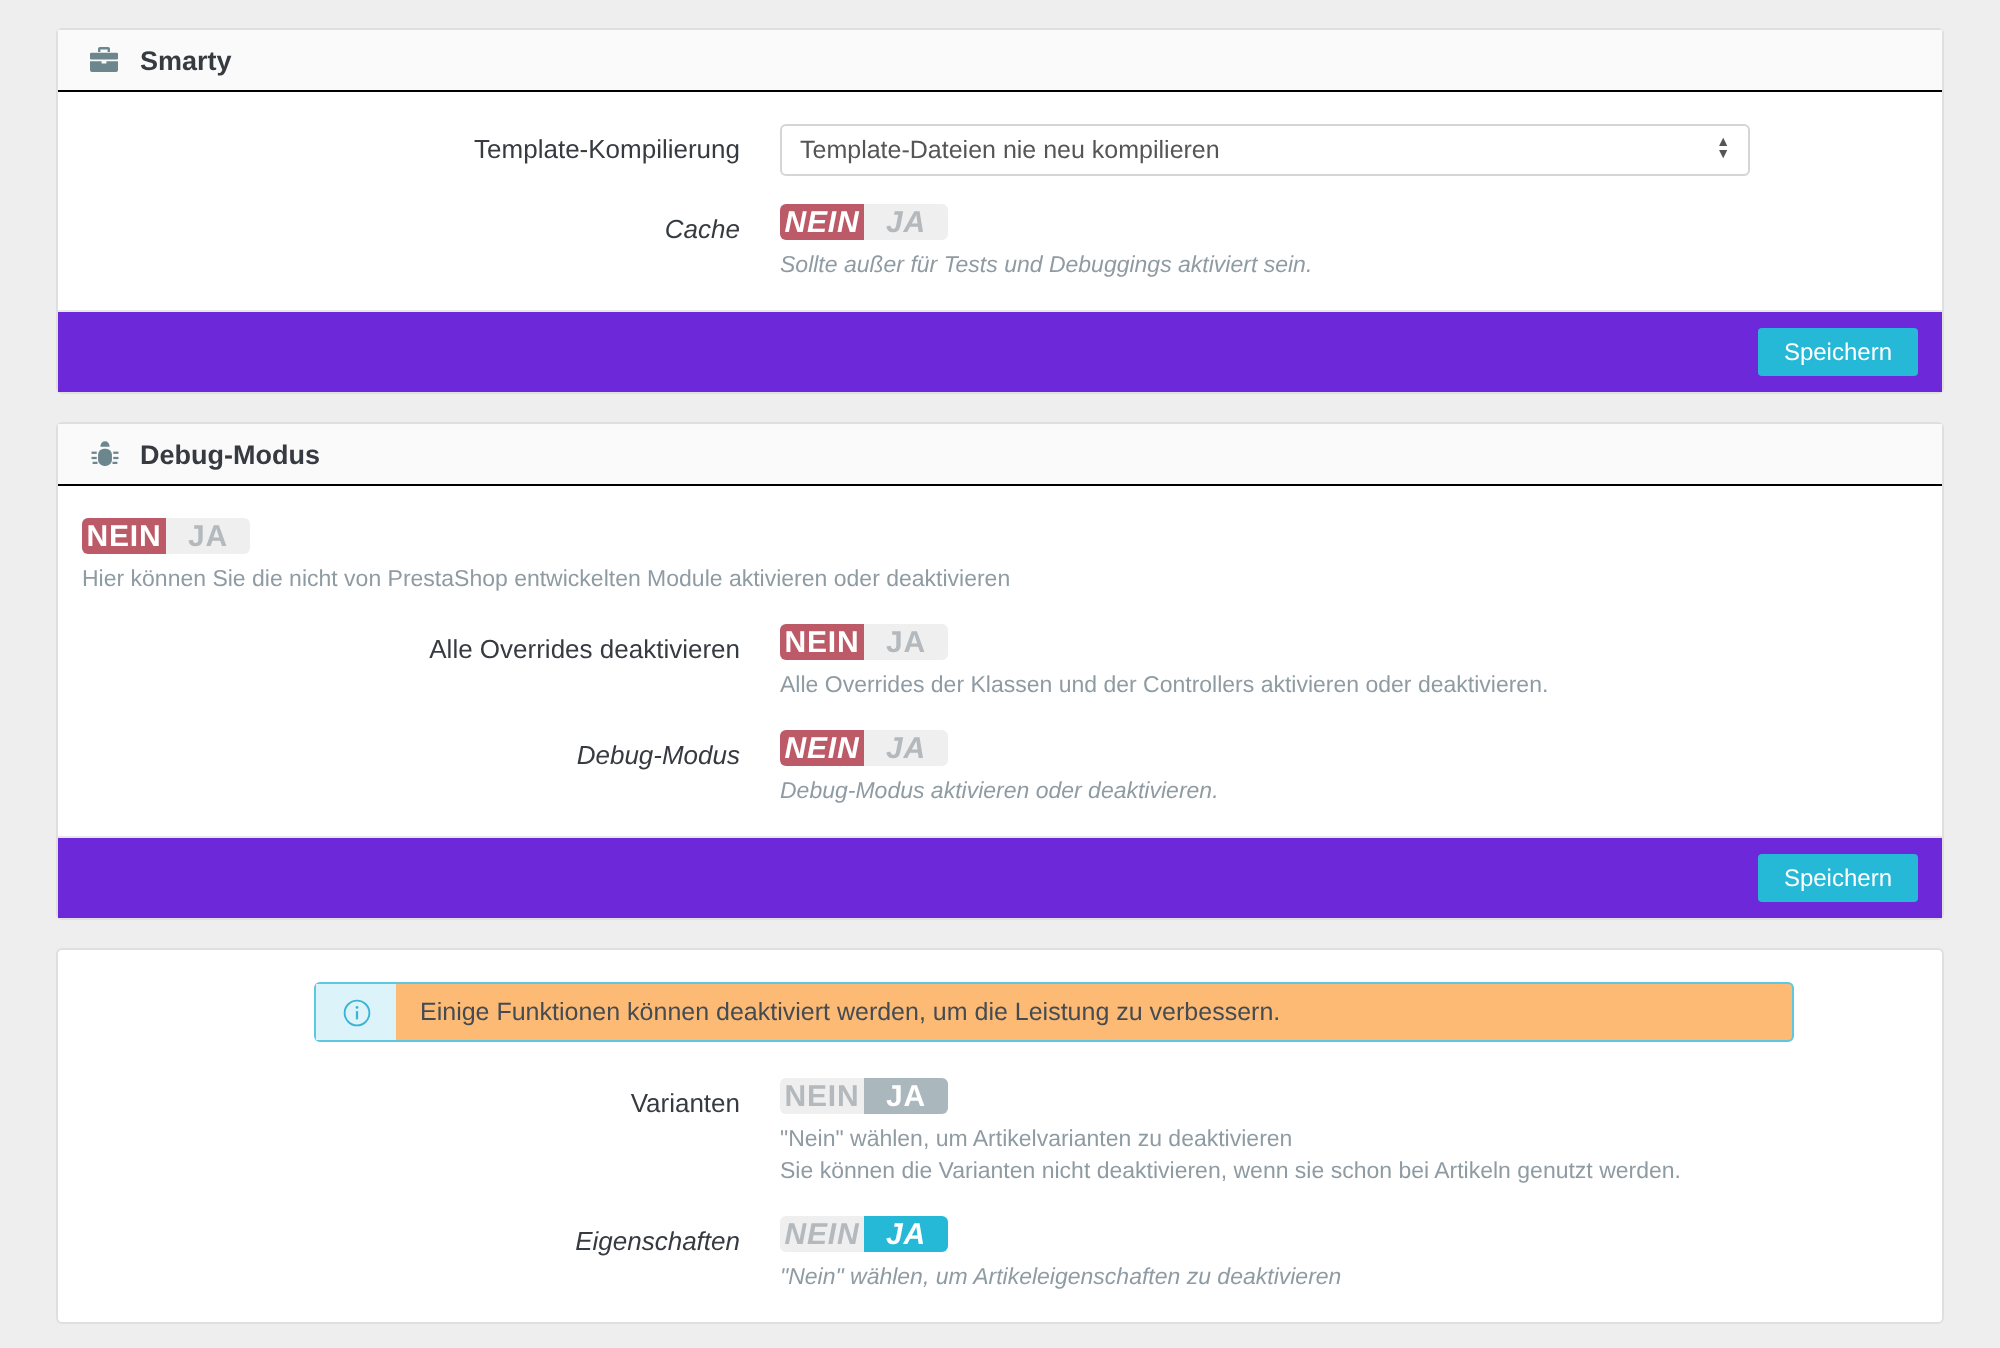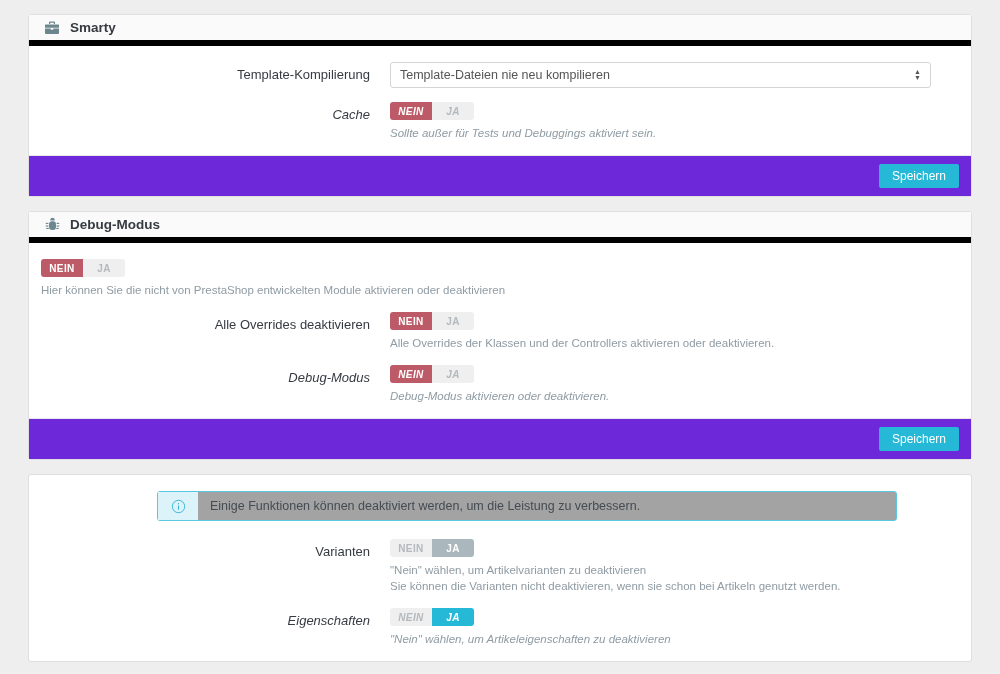--- a/index.html
+++ b/index.html
@@ -33,21 +33,21 @@
     border-radius: 3px;
     box-sizing: border-box;
   }
 
   .panel-heading {
     display: flex;
     align-items: center;
     height: 31px;
     padding: 0 14px;
     background: #fafafa;
-    border-bottom: 6px solid #000000;
+    border-bottom: 1px solid #000000;
     font-size: 13.5px;
     font-weight: bold;
     color: #363a41;
     box-sizing: border-box;
     text-align: center;
   }
   .panel-heading .hicon {
     display: inline-flex;
     align-items: center;
     justify-content: center;
@@ -92,21 +92,21 @@
   }
 
   .form-control-wrap {
     flex: 1 1 auto;
     padding-left: 0;
   }
 
   
   .select-box {
     position: relative;
-    width: 541px;
+    width: 485px;
     height: 26px;
     border: 1px solid #d6d4d4;
     border-radius: 3px;
     background: #ffffff;
     box-sizing: border-box;
     display: flex;
     align-items: center;
     padding: 0 9px;
     font-size: 12.5px;
     color: #555;
@@ -126,21 +126,21 @@
     display: block;
     font-size: 7px;
     line-height: 6px;
   }
 
   
   .switch {
     display: inline-flex;
     border-radius: 3px;
     overflow: hidden;
-    font-size: 10px;
+    font-size: 15px;
     font-weight: bold;
     letter-spacing: .4px;
   }
   .switch .opt {
     display: inline-flex;
     align-items: center;
     justify-content: center;
     width: 42px;
     height: 18px;
     background: #efefef;
@@ -176,21 +176,21 @@
   }
 
   
   .alert-info {
     display: flex;
     align-items: stretch;
     width: 740px;
     margin: 0 0 18px 116px;
     border: 1px solid #5bc8e2;
     border-radius: 3px;
-    background: #a3a3a3;
+    background: #fdba74;
     box-sizing: border-box;
     min-height: 30px;
   }
   .alert-info .alert-icon {
     flex: 0 0 40px;
     display: flex;
     align-items: center;
     justify-content: center;
     background: #ddf3fa;
     color: #38b4d4;

